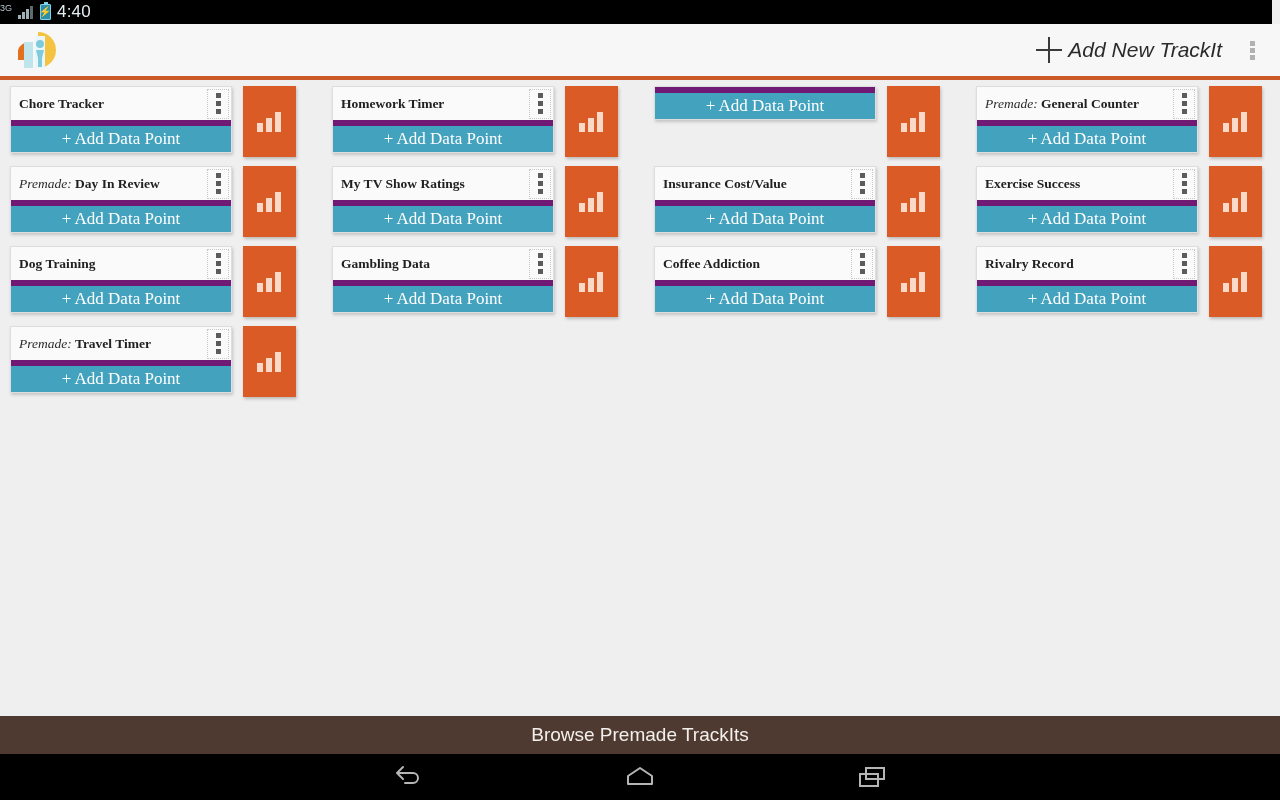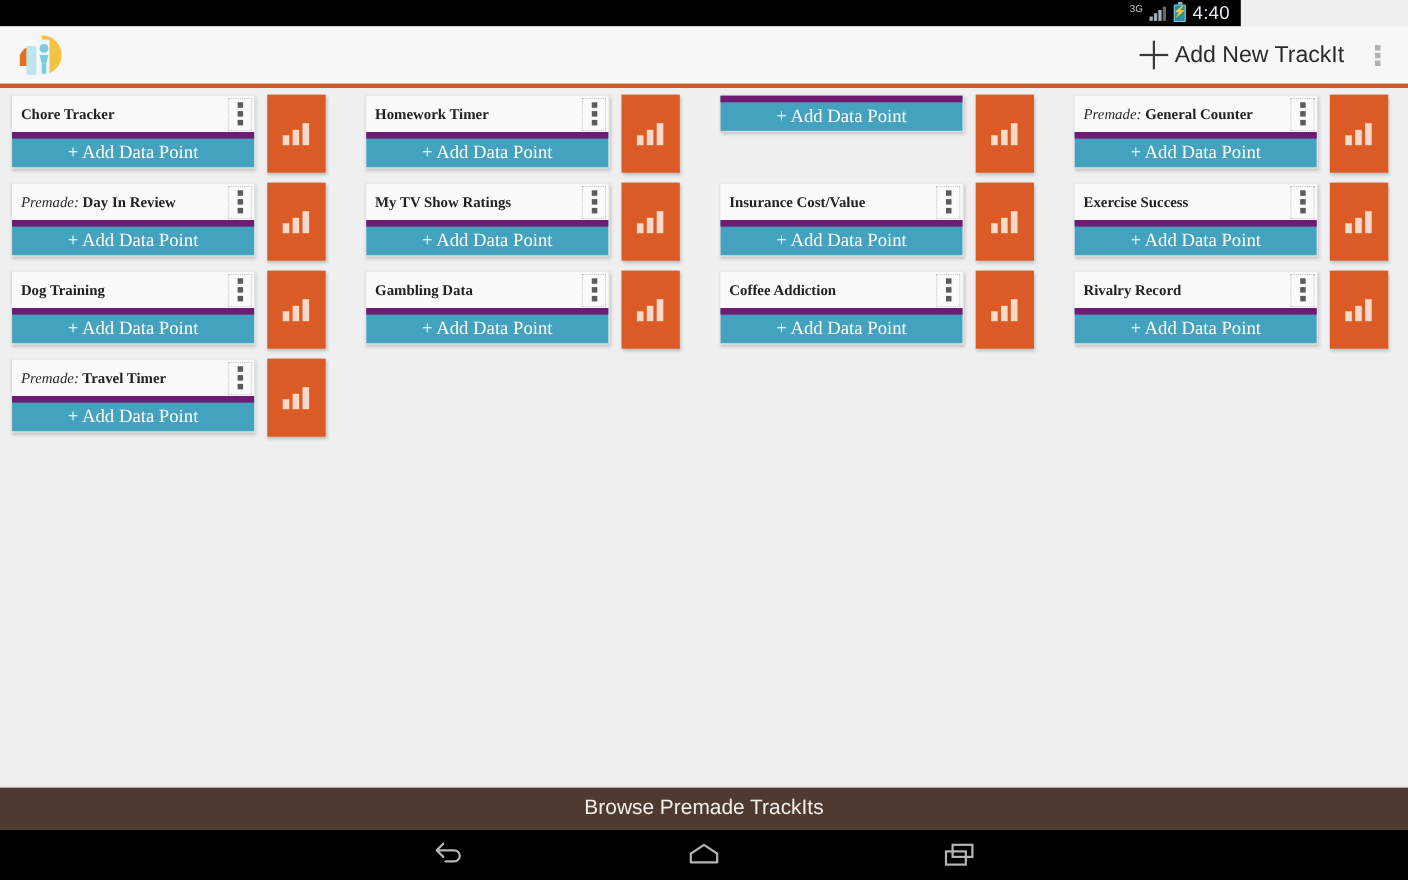--- a/index.html
+++ b/index.html
@@ -6,23 +6,23 @@
   html, body {
     width: 1280px; height: 800px;
     background: #000;
     font-family: "Liberation Sans", sans-serif;
     overflow: hidden;
   }
   #screen { position: relative; width: 1280px; height: 800px; background: #efefef; }
 
   
   .statusbar {
-    position: absolute; top: 0; left: 0; width: 1128px; height: 24px;
+    position: absolute; top: 0; left: 0; width: 1272px; height: 24px;
     background: #000; color: #d8e2e6;
-    display: flex; align-items: center; justify-content: flex-end;
+    display: flex; align-items: center; 
     padding-right: 10px; gap: 6px;
   }
   .sb-3g { font-size: 9px; color: #b9c6cc; line-height: 1; transform: translateY(-4px); }
   .sb-signal { display: inline-block; width: 16px; height: 13px; position: relative; }
   .sb-signal i {
     position: absolute; bottom: 0; width: 3px; background: #9fb0b7; display: block;
   }
   .sb-signal i:nth-child(1) { left: 0;  height: 4px; }
   .sb-signal i:nth-child(2) { left: 4px; height: 7px; }
   .sb-signal i:nth-child(3) { left: 8px; height: 10px; }
@@ -44,21 +44,21 @@
     position: absolute; top: 24px; left: 0; width: 1280px; height: 52px;
     background: #f7f7f7; display: flex; align-items: center;
   }
   .appbar-underline {
     position: absolute; top: 76px; left: 0; width: 1280px; height: 4px;
     background: #cb5a28;
   }
   .logo { width: 52px; height: 44px; margin-left: 12px; position: relative; }
   .appbar-spacer { flex: 1; }
   .addnew {
-    display: flex; align-items: center; gap: 6px; padding: 4px 10px 4px 4px; cursor: pointer;
+    display: flex; align-items: center; gap: 6px; padding: 4px 10px 4px 4px; cursor: pointer; font-style: italic;
   }
   .plus-icon { width: 26px; height: 26px; position: relative; }
   .plus-icon::before, .plus-icon::after {
     content: ""; position: absolute; background: #3a3a3a;
   }
   .plus-icon::before { left: 0; top: 12px; width: 26px; height: 2px; }
   .plus-icon::after { top: 0; left: 12px; width: 2px; height: 26px; }
   .addnew-label { font-size: 21px; color: #2b2b2b; }
   .overflow-appbar { width: 40px; height: 44px; display:flex; align-items:center; justify-content:center;
                      margin-right: 8px; cursor: pointer; }

